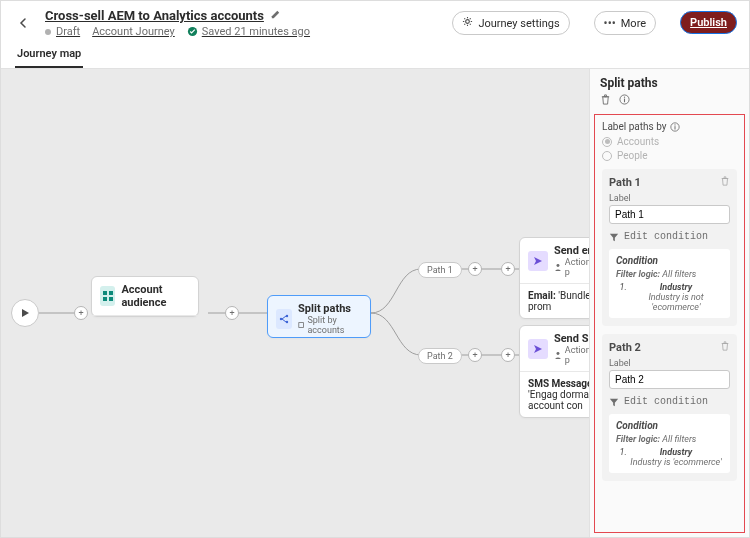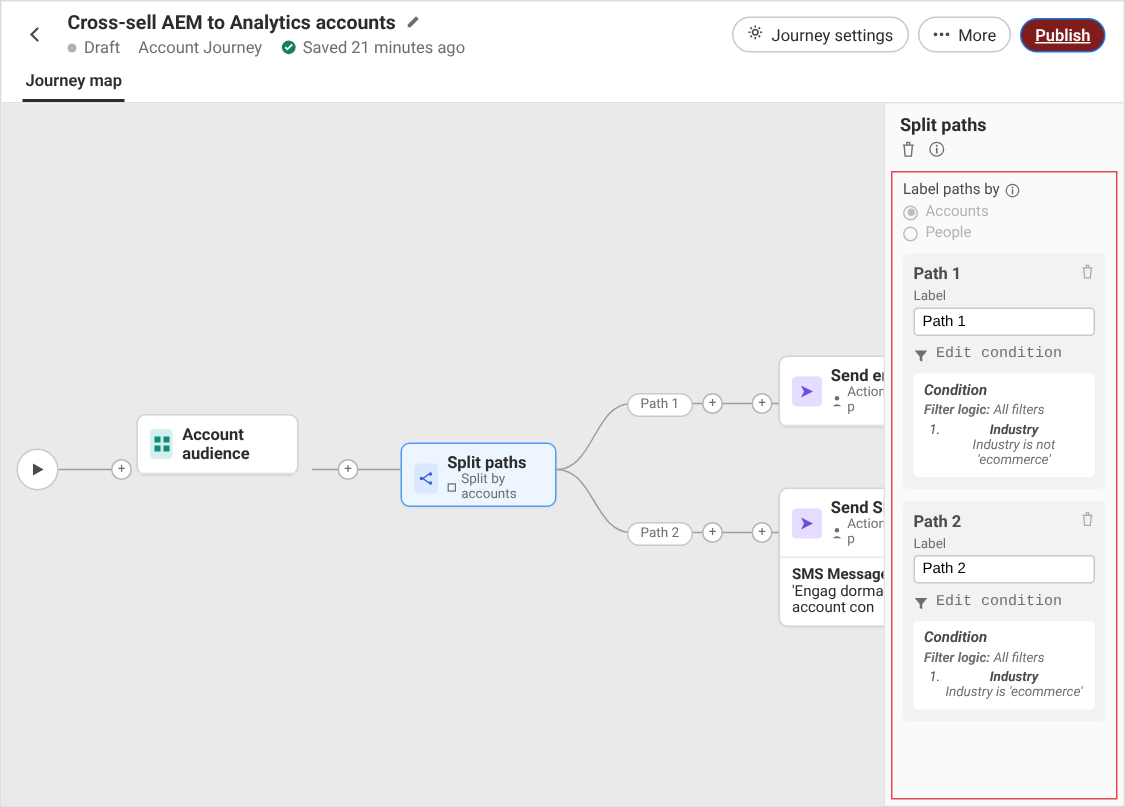--- a/index.html
+++ b/index.html
@@ -1,28 +1,28 @@
 <!DOCTYPE html>
 <html><head>
 <meta charset="utf-8">
 <style>
   * { box-sizing: border-box; margin: 0; padding: 0; }
   body { font-family: -apple-system, BlinkMacSystemFont, "Segoe UI", Roboto, sans-serif; font-size: 12px; color: #2c2c2c; background: #fff; overflow: hidden; }
   #app { width: 750px; height: 538px; position: relative; border: 1px solid #ddd; display: flex; flex-direction: column; }
 
   .header { display: flex; align-items: center; padding: 7px 12px 2px 12px; gap: 10px; border-bottom: 1px solid transparent; }
   .back-btn { width: 22px; height: 22px; display: flex; align-items: center; justify-content: center; border-radius: 4px; cursor: pointer; }
-  .title-block { flex: 1; }
+  .title-block { flex: 1; text-decoration: underline; }
   .title-row { display: flex; align-items: center; gap: 6px; }
   .title-row h1 { font-size: 13px; font-weight: 700; }
   .edit-icon { color: #555; }
   .meta-row { display: flex; align-items: center; gap: 12px; margin-top: 2px; font-size: 11px; color: #6e6e6e; }
   .dot { width: 6px; height: 6px; border-radius: 50%; background: #b1b1b1; display: inline-block; }
   .saved-check { color: #12805c; }
-  .hdr-actions { display: flex; align-items: flex-end; gap: 6px; }
+  .hdr-actions { display: flex; align-items: flex-start; gap: 24px; }
   .btn { border: 1px solid #c9c9c9; background: #fff; padding: 4px 9px; border-radius: 12px; font-size: 11px; display: flex; align-items: center; gap: 5px; cursor: pointer; }
   .btn.primary { background: #7f1d1d; color: #fff; border-color: #1473e6; font-weight: 600; text-decoration: underline; }
   .gear-icon, .dots-icon { font-size: 12px; color: #4b4b4b; }
 
   .tabs { padding: 0 14px; border-bottom: 1px solid #e1e1e1; }
   .tab { display: inline-block; font-size: 11px; padding: 6px 2px; border-bottom: 2px solid #2c2c2c; font-weight: 600; }
 
   .main { flex: 1; display: flex; overflow: hidden; background: #eaeaea; }
   .canvas { flex: 1; position: relative; overflow: hidden; }
   svg.edges { position: absolute; inset: 0; pointer-events: none; }
@@ -208,20 +208,23 @@
           <div class="card-title">Send email</div>
           <div class="card-sub">
                 <svg width="8" height="8" viewBox="0 0 8 8">
                   <circle cx="4" cy="2.5" r="1.5" fill="#6e6e6e"></circle>
                   <path d="M1 8 Q4 5 7 8" fill="#6e6e6e"></path>
                 </svg>
                 <span>Action on p</span>
               </div>
         </div>
       </div>
+      <div class="card-body">
+        <span class="bold">Email:</span> <span>'Bundle prom</span>
+      </div>
     </div>
 
     <div class="card" style="left:518px;top:256px;width:100px">
       <div class="card-header">
         <div class="node-icon icon-purple">
           <svg width="12" height="12" viewBox="0 0 12 12">
                 <path d="M2 2 L10 6 L2 10 L4 6 Z" fill="#6b4fd6"></path>
               </svg>
         </div>
         <div>

